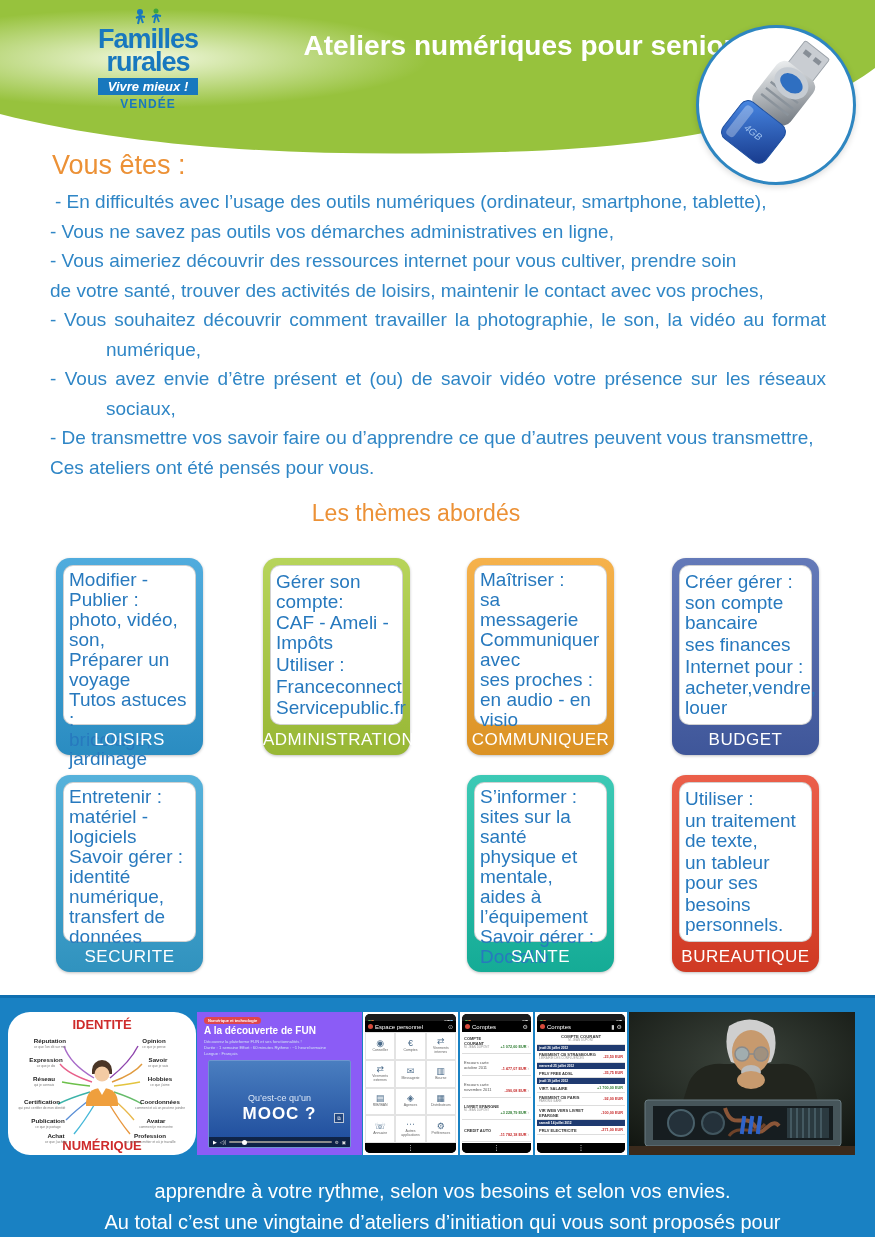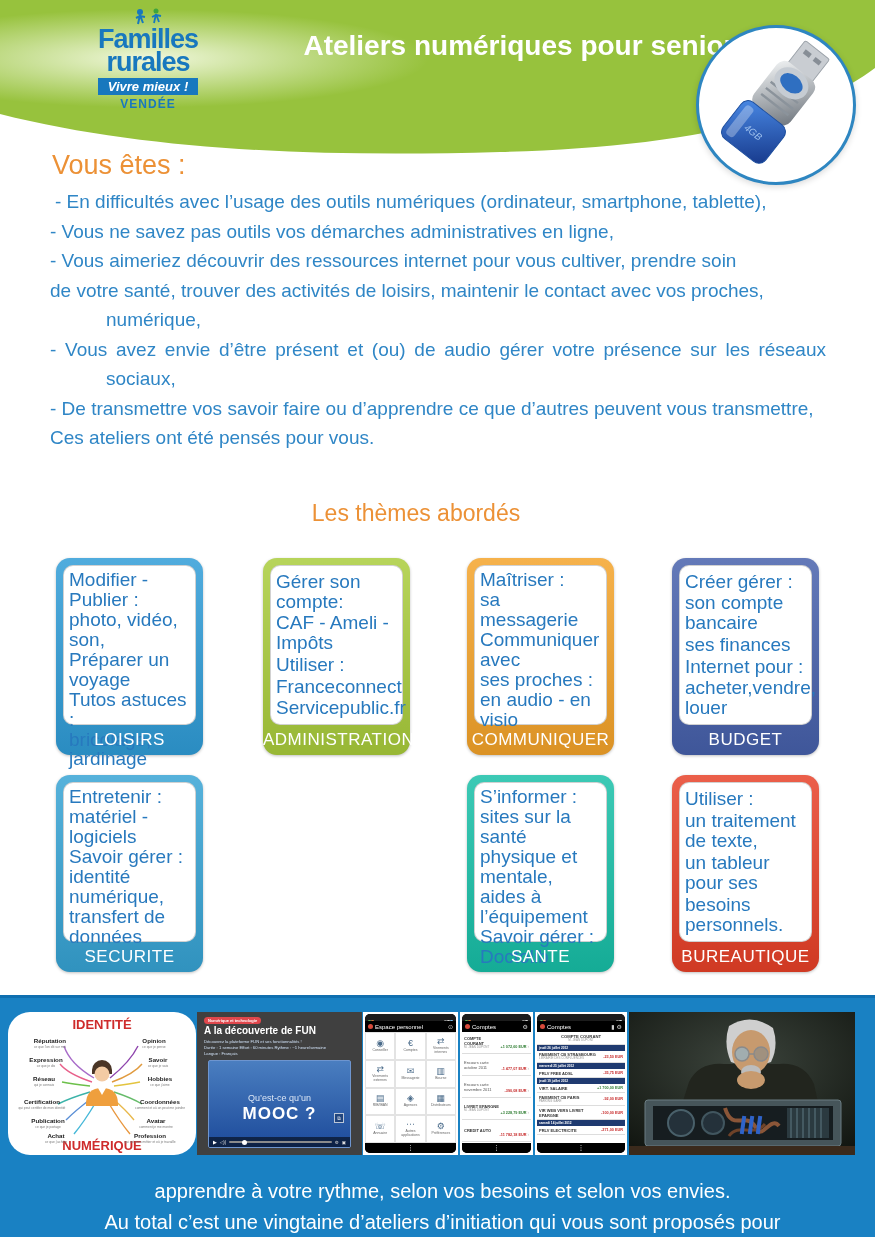--- a/index.html
+++ b/index.html
@@ -40,21 +40,21 @@
         justify-content:space-evenly;padding:4px 5px;}
   .card-line{font-size:19px;color:#2779BE;line-height:1.05;}
   .card-label{position:absolute;left:0;right:0;bottom:5px;text-align:center;color:#fff;
         font-size:17px;letter-spacing:.5px;}
 
   
   .band{left:0;top:995px;width:875px;height:246px;background:var(--band-blue);
         border-top:3px solid #0F6FB0;box-sizing:border-box;}
   .tile{position:absolute;top:14px;height:143px;background:#fff;}
   .t1{left:8px;width:188px;border-radius:22px;}
-  .t2{left:197px;width:165px;background:#404040;}
+  .t2{left:197px;width:165px;background:#8b5cf6;}
   .t3{left:363px;width:95px;}
   .t4{left:460px;width:73px;}
   .t5{left:535px;width:92px;}
   .t6{left:629px;width:226px;background:#141814;}
   .band-footer{left:70px;top:178px;width:745px;text-align:center;color:#fff;font-size:20px;
         line-height:31px;}
   .bottom-strip{left:0;bottom:0;width:875px;height:4px;background:#fff;}
 
   
   .mooc-badge{position:absolute;left:7px;top:5px;background:#E0474C;color:#fff;font-size:4px;
@@ -171,22 +171,23 @@
       </g>
     </svg>
   </div>
 
   <div class="abs intro-heading">Vous êtes :</div>
   <div class="abs intro-lines">
     <div class="intro-line sp">- En difficultés avec l’usage des outils numériques (ordinateur, smartphone, tablette),</div>
     <div class="intro-line">- Vous ne savez pas outils vos démarches administratives en ligne,</div>
     <div class="intro-line">- Vous aimeriez découvrir des ressources internet pour vous cultiver, prendre soin</div>
     <div class="intro-line">de votre santé, trouver des activités de loisirs, maintenir le contact avec vos proches,</div>
+    <div class="intro-line jt">- Vous souhaitez découvrir comment travailler la photographie, le son, la vidéo au format</div>
     <div class="intro-line ind">numérique,</div>
-    <div class="intro-line jt">- Vous avez envie d’être présent et (ou) de audio gérer votre présence sur les réseaux</div>
+    <div class="intro-line jt">- Vous avez envie d’être présent et (ou) de savoir vidéo votre présence sur les réseaux</div>
     <div class="intro-line ind">sociaux,</div>
     <div class="intro-line">- De transmettre vos savoir faire ou d’apprendre ce que d’autres peuvent vous transmettre,</div>
     <div class="intro-line">Ces ateliers ont été pensés pour vous.</div>
   </div>
 
   <div class="abs themes-heading">Les thèmes abordés</div>
 
   <div class="card r1 cx0" style="--c: #2F9CD7;">
     <div class="card-body">
       <div class="card-line">Modifier - Publier :</div>

